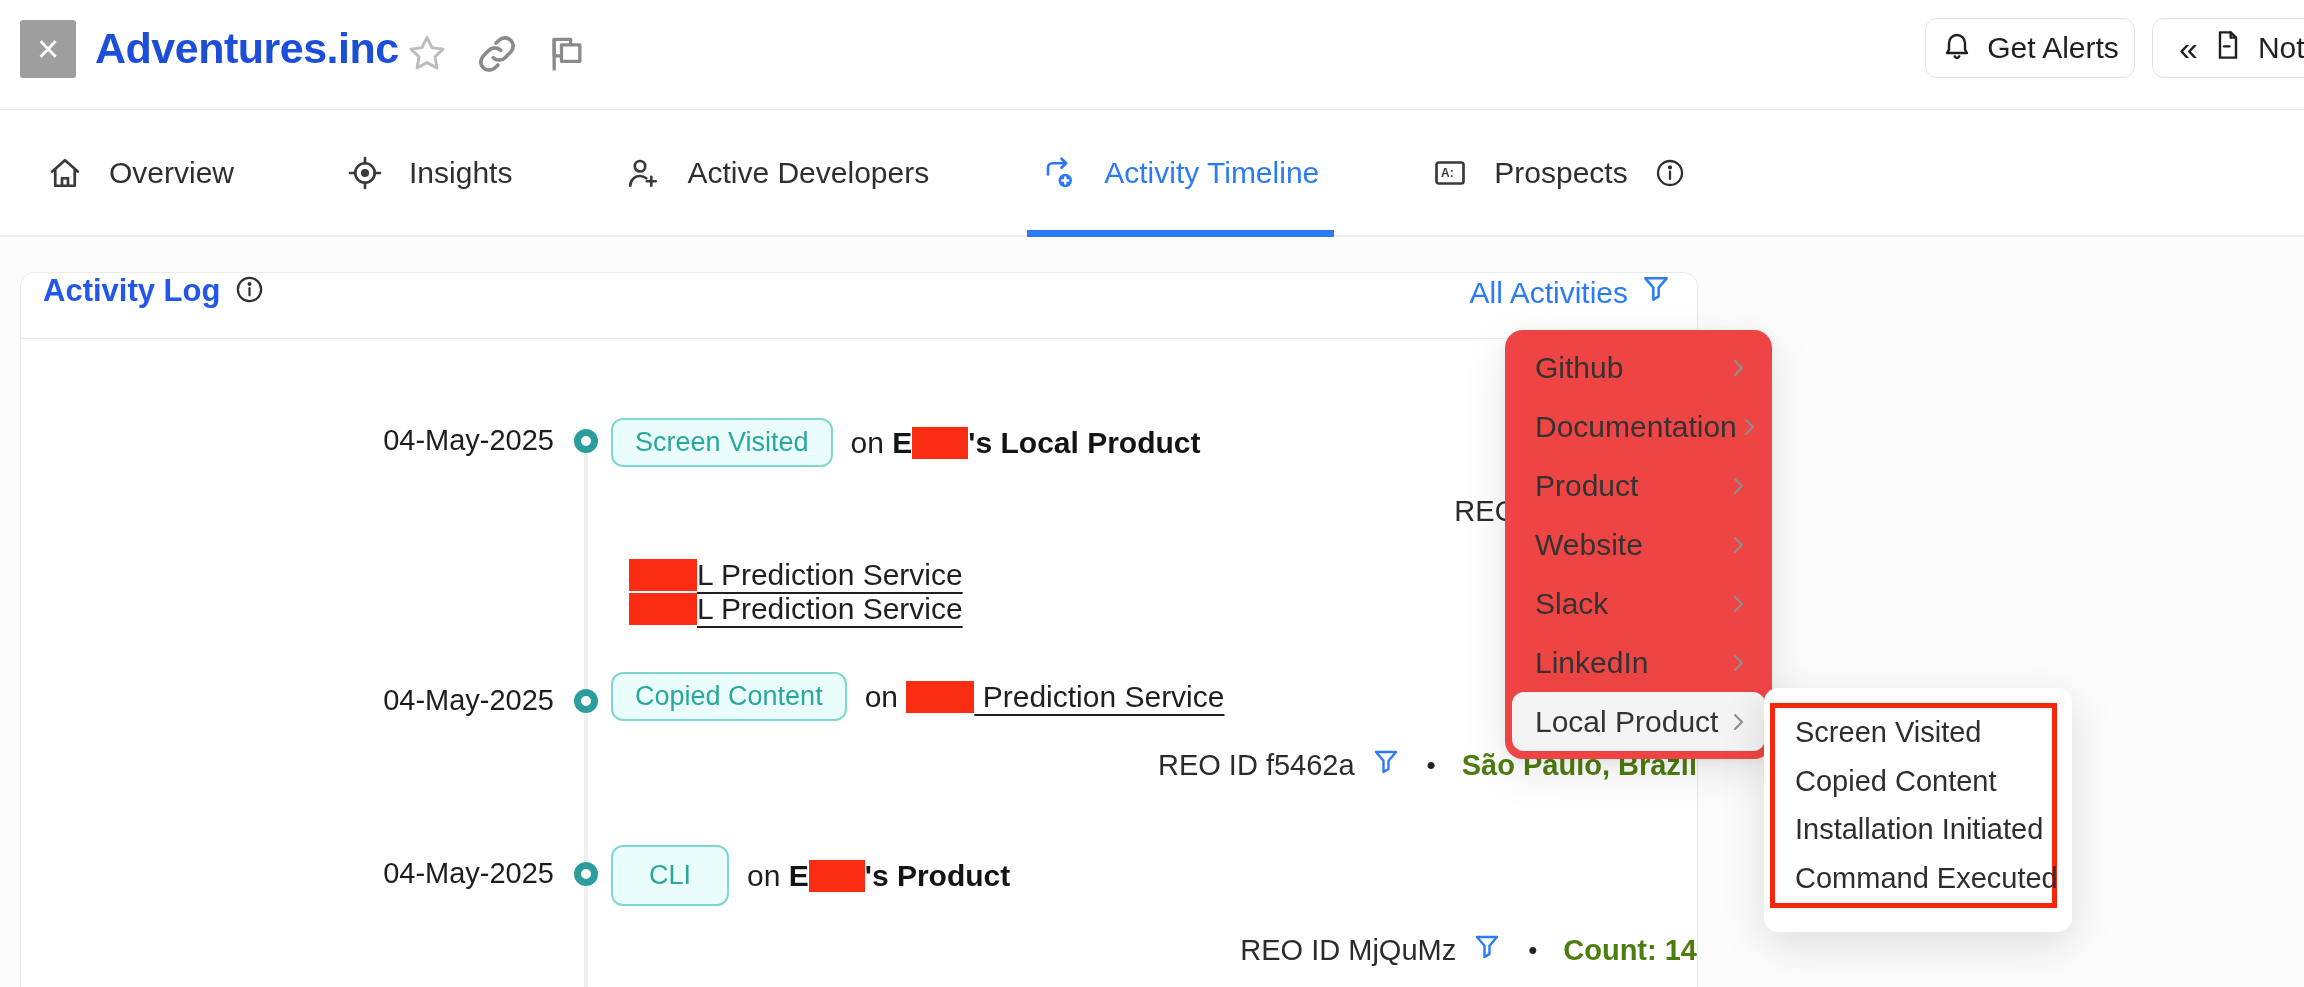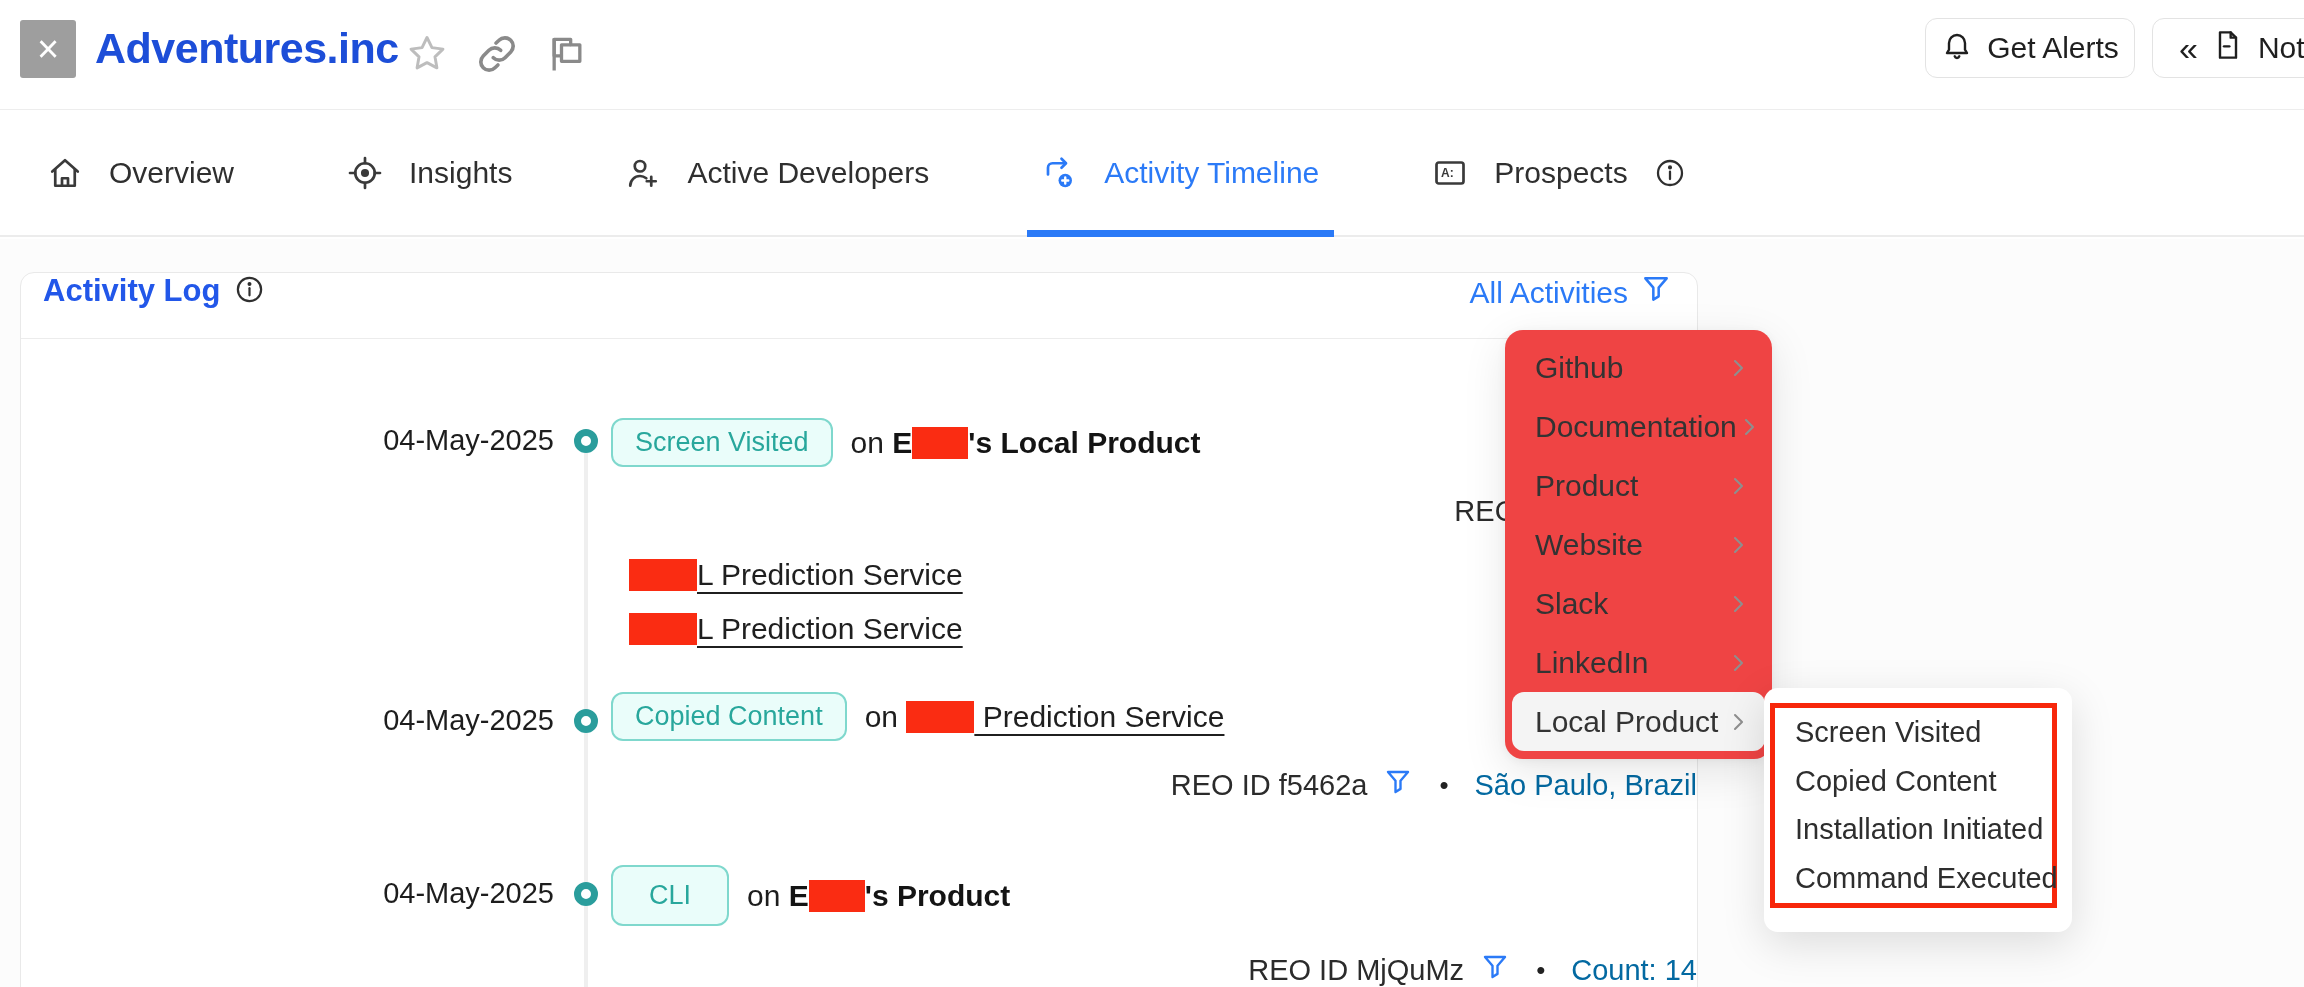--- a/index.html
+++ b/index.html
@@ -44,22 +44,22 @@
   .entry-marker { position:absolute; left:553px; width:24px; height:24px; border:7px solid #2a9d9c; border-radius:50%; background:#fff; }
   .badge-row { display:flex; align-items:center; gap:18px; }
   .badge { border:2px solid #7fd8cd; background:#eafdfa; color:#28a79c; font-size:27px; padding:7px 22px; border-radius:12px; white-space:nowrap; }
   .badge.cli { padding:13px 36px; }
   .on-text { font-size:30px; color:#1d1d1d; }
   .target-bold { font-size:30px; font-weight:700; color:#141414; }
   .red-block { display:inline-block; width:68px; height:32px; background:#fa2c12; vertical-align:-6px; }
   .red-block.narrow { width:56px; }
   .reo-row { margin-top:26px; display:flex; align-items:center; gap:16px; font-size:29px; color:#2b2b2b; font-weight:500;justify-content:flex-end; }
   .dot-sep { color:#222; font-size:26px; margin:0 10px; }
-  .meta-text { color:#0369a1; font-weight:400; }
-  .links-col { margin-top:28px; margin-left:18px; display:flex; flex-direction:column; gap:20px; }
+  .meta-text { color:#4d7c0f; font-weight:700; }
+  .links-col { margin-top:28px; margin-left:18px; display:flex; flex-direction:column; gap:0; }
   .tl-link { font-size:30px; color:#1f1f1f; text-decoration:underline; text-underline-offset:7px; text-decoration-thickness:2px; cursor:pointer; width:max-content; }
   .link-inline { font-size:30px; color:#1f1f1f; text-decoration:underline; text-underline-offset:7px; text-decoration-thickness:2px; cursor:pointer; }
 
   
   .filter-menu { position:absolute; left:1505px; top:330px; width:267px; padding:8px 0; background:#ef4444; border-radius:18px; box-shadow:0 12px 44px rgba(0,0,0,.10), 0 2px 10px rgba(0,0,0,.05); z-index:20; }
   .fm-item { height:59px; display:flex; align-items:center; justify-content:space-between; padding:0 22px 0 30px; font-size:30px; color:#333; cursor:pointer; }
   .fm-item.highlighted { background:#f4f4f4; border-radius:12px; margin:0 7px; padding:0 15px 0 23px; }
   .fm-chevron { display:flex; }
 
   

